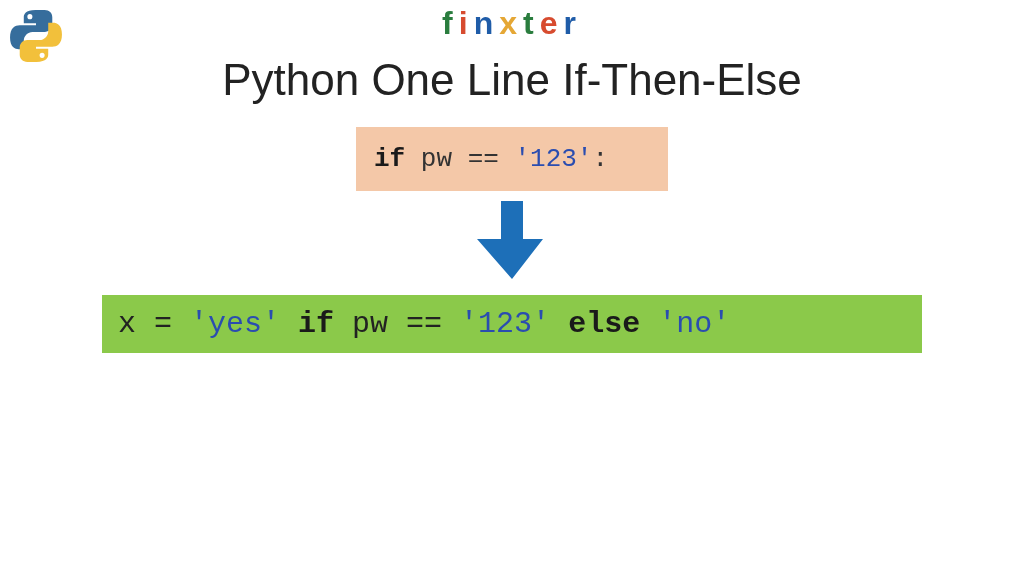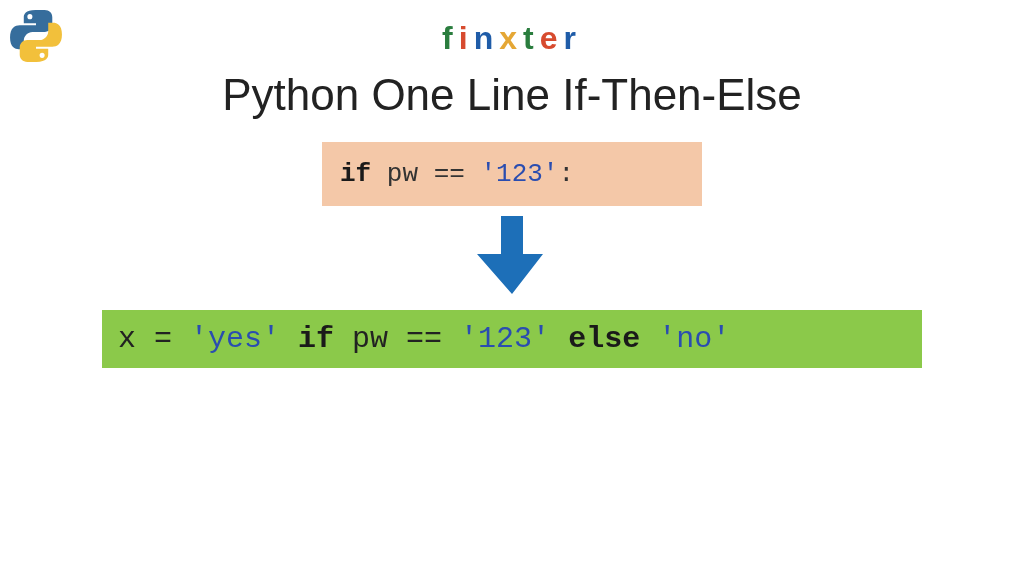--- a/index.html
+++ b/index.html
@@ -17,21 +17,21 @@
     }
     .python-logo {
       position: absolute;
       top: 8px;
       left: 8px;
       width: 56px;
       height: 56px;
     }
     .brand {
       text-align: center;
-      padding-top: 20px;
+      padding-top: 5px;
       font-size: 32px;
       font-weight: bold;
       letter-spacing: 6px;
       font-family: 'Comic Sans MS', cursive, sans-serif;
     }
     .brand .c1 { color: #2a7d3e; }
     .brand .c2 { color: #d74b2f; }
     .brand .c3 { color: #1f5ca8; }
     .brand .c4 { color: #e5a735; }
     .brand .c5 { color: #2a7d3e; }
@@ -39,21 +39,21 @@
     .brand .c7 { color: #1f5ca8; }
     .title {
       text-align: center;
       font-size: 44px;
       font-weight: 400;
       color: #222;
       margin-top: 13px;
     }
     .code-box-multi {
       background: #f4c8a8;
-      width: 380px;
+      width: 312px;
       margin: 22px auto 0 auto;
       padding: 14px 18px;
       font-family: 'Courier New', Courier, monospace;
       font-size: 26px;
       line-height: 1.4;
       color: #333;
     }
     .code-box-multi .line { white-space: pre; }
     .kw { font-weight: bold; color: #1a1a1a; }
     .str { color: #2a4db0; }

